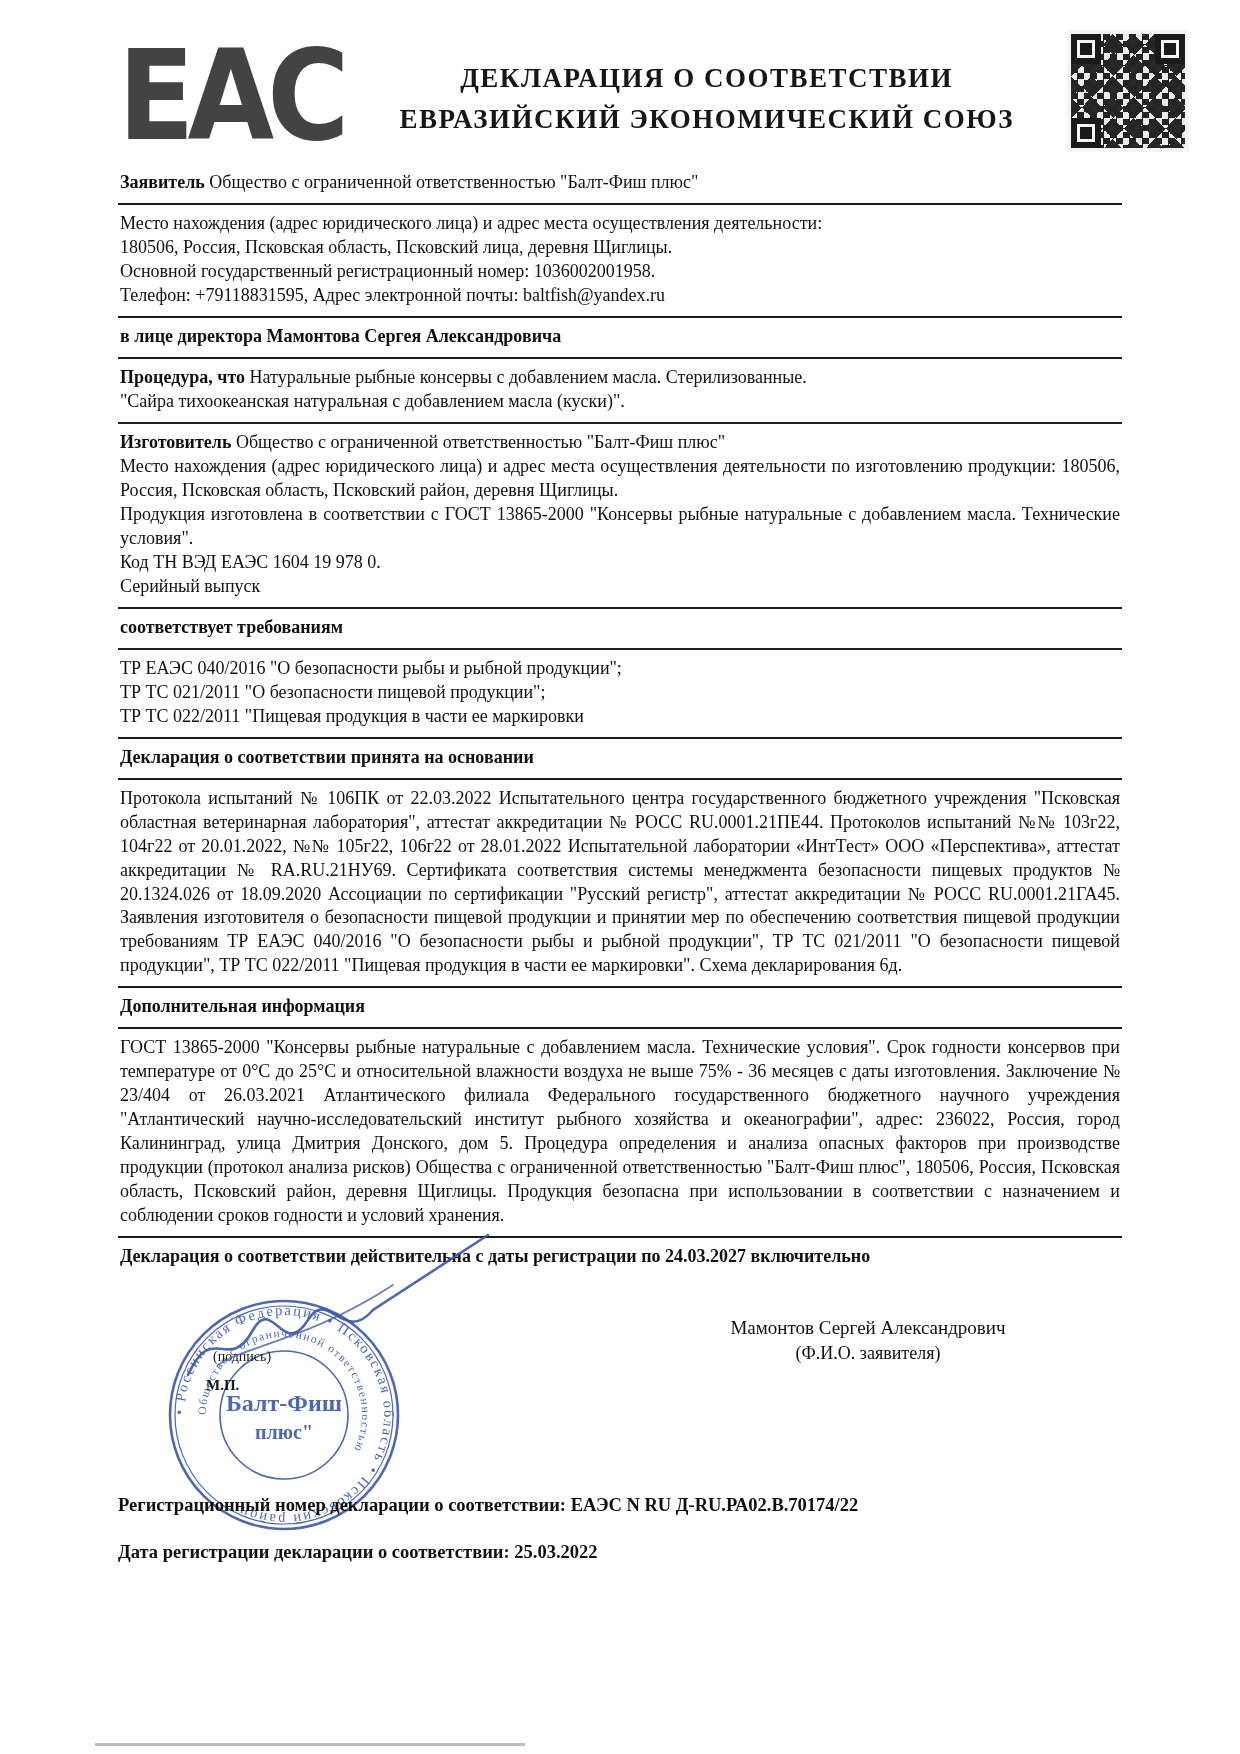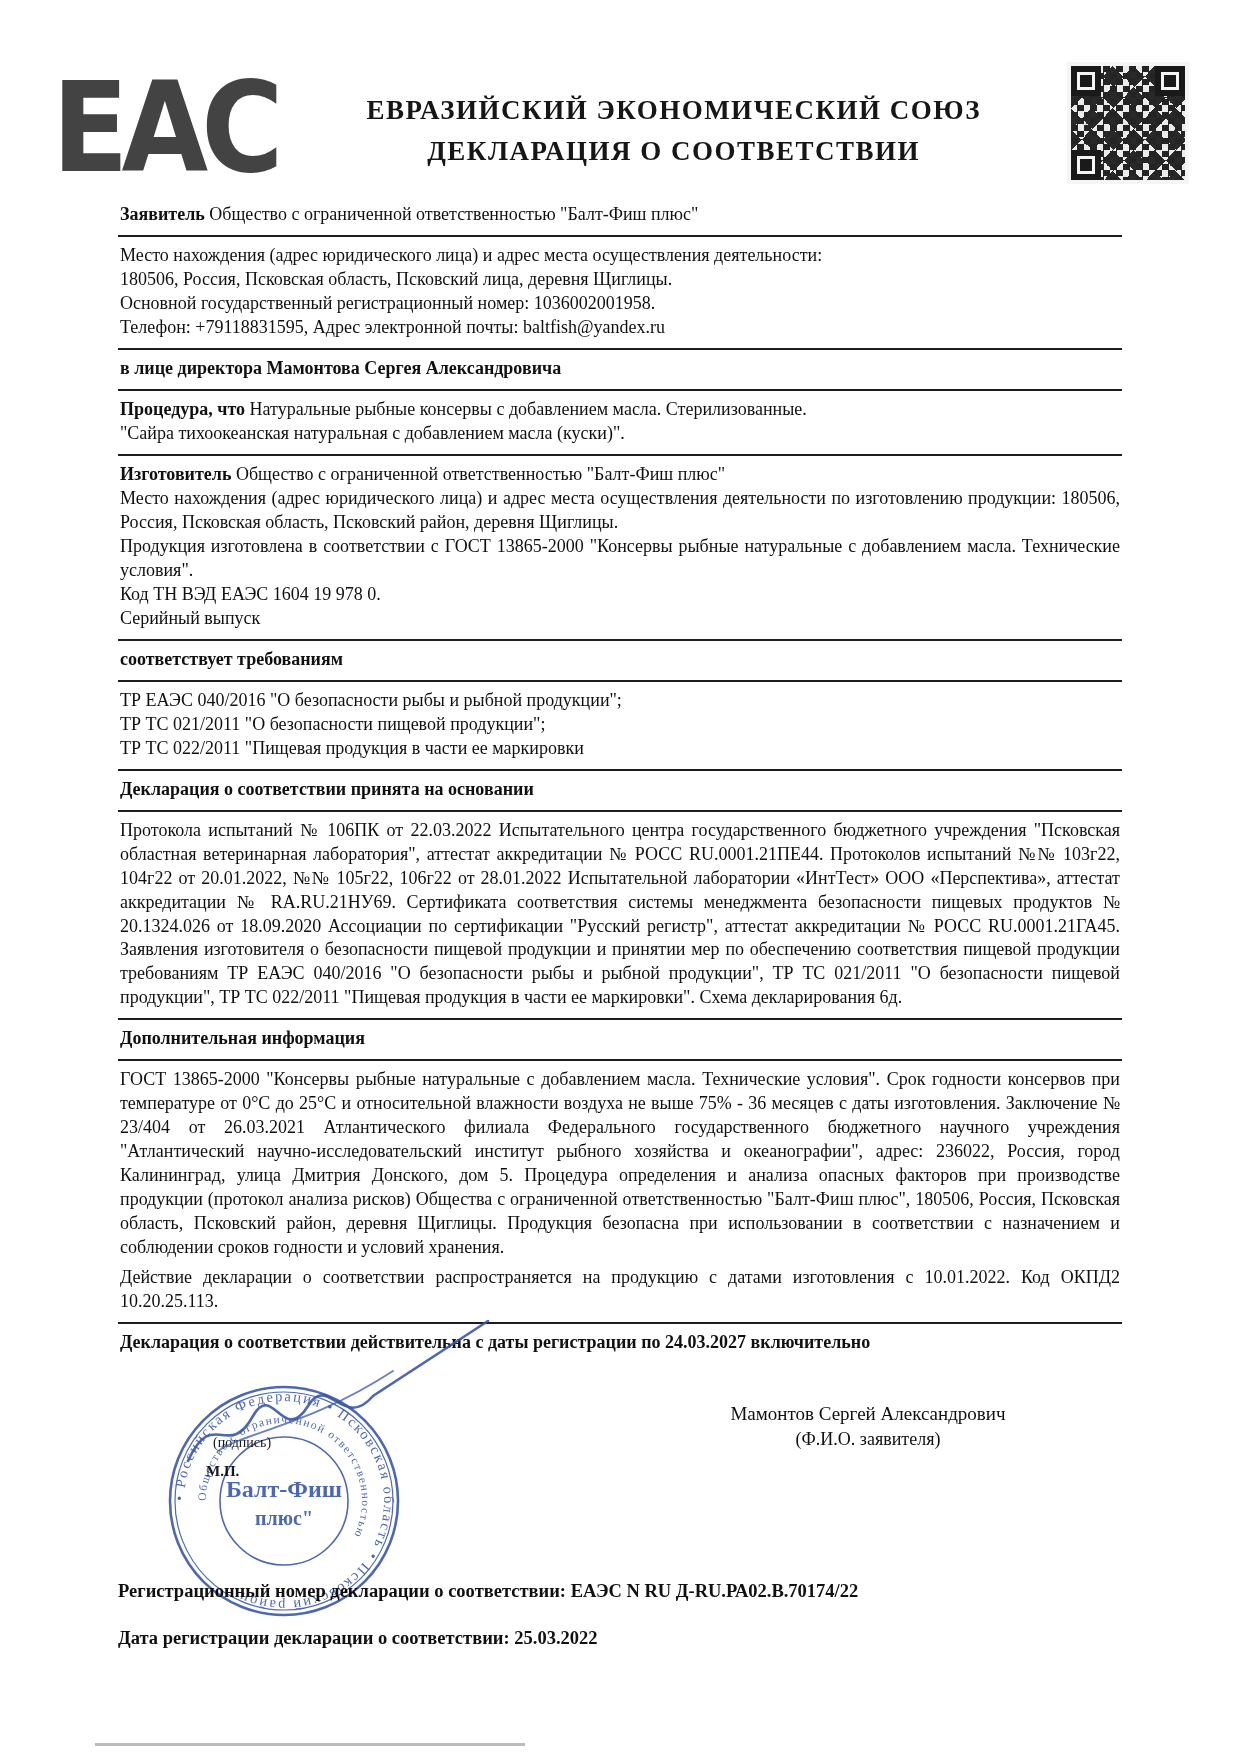--- a/index.html
+++ b/index.html
@@ -1,21 +1,21 @@
 <!DOCTYPE html>
 <html><head>
 <meta charset="utf-8">
 <style>
   * { margin:0; padding:0; box-sizing:border-box; }
   html,body { background:#ffffff; }
   body {
     width:1240px; height:1754px; position:relative; overflow:hidden;
     font-family:"Liberation Serif", serif; color:#101010;
   }
-  .header { display:flex; align-items:flex-start; padding:28px 55px 6px 52px;margin-top:32px; }
+  .header { display:flex; align-items:flex-start; padding:28px 55px 6px 118px; }
   .eac-logo {
     font-family:"DejaVu Sans", sans-serif; font-weight:900; font-size:112px;
     line-height:0.95; color:#434343; letter-spacing:-7px;
     transform:scaleY(1.12); transform-origin:top left; margin-top:8px;
     user-select:none;
   }
   .title-wrap { flex:1; text-align:center; padding-top:30px; }
   .title-line { font-size:27px; font-weight:bold; letter-spacing:1.5px; line-height:1.5; color:#161616; }
   .qr { position:relative; width:114px; height:114px; margin-top:6px; flex:0 0 auto;
     background:
@@ -51,22 +51,22 @@
   .reg-line .val { font-weight:bold; }
 
   .scan-artifact { position:absolute; left:95px; top:1743px; width:430px; height:3px; background:#bcbcc0; }
 </style>
 </head>
 <body>
 
 <div class="header">
   <div class="eac-logo">ЕАС</div>
   <div class="title-wrap">
+    <div class="title-line">ДЕКЛАРАЦИЯ О СООТВЕТСТВИИ</div>
     <div class="title-line">ЕВРАЗИЙСКИЙ ЭКОНОМИЧЕСКИЙ СОЮЗ</div>
-    <div class="title-line">ДЕКЛАРАЦИЯ О СООТВЕТСТВИИ</div>
   </div>
   <div class="qr">
     <div class="finder f-tl"></div>
     <div class="finder f-tr"></div>
     <div class="finder f-bl"></div>
   </div>
 </div>
 
 <div class="content">
 
@@ -115,21 +115,20 @@
   <div class="sec">
     <div class="just">Протокола испытаний № 106ПК от 22.03.2022 Испытательного центра государственного бюджетного учреждения "Псковская областная ветеринарная лаборатория", аттестат аккредитации № РОСС RU.0001.21ПЕ44. Протоколов испытаний №№ 103г22, 104г22 от 20.01.2022, №№ 105г22, 106г22 от 28.01.2022 Испытательной лаборатории «ИнтТест» ООО «Перспектива», аттестат аккредитации № RA.RU.21НУ69. Сертификата соответствия системы менеджмента безопасности пищевых продуктов № 20.1324.026 от 18.09.2020 Ассоциации по сертификации "Русский регистр", аттестат аккредитации № РОСС RU.0001.21ГА45. Заявления изготовителя о безопасности пищевой продукции и принятии мер по обеспечению соответствия пищевой продукции требованиям ТР ЕАЭС 040/2016 "О безопасности рыбы и рыбной продукции", ТР ТС 021/2011 "О безопасности пищевой продукции", ТР ТС 022/2011 "Пищевая продукция в части ее маркировки". Схема декларирования 6д.</div>
   </div>
 
   <div class="sec">
     <div class="line b">Дополнительная информация</div>
   </div>
 
   <div class="sec">
     <div class="just">ГОСТ 13865-2000 "Консервы рыбные натуральные с добавлением масла. Технические условия". Срок годности консервов при температуре от 0°С до 25°С и относительной влажности воздуха не выше 75% - 36 месяцев с даты изготовления. Заключение № 23/404 от 26.03.2021 Атлантического филиала Федерального государственного бюджетного научного учреждения "Атлантический научно-исследовательский институт рыбного хозяйства и океанографии", адрес: 236022, Россия, город Калининград, улица Дмитрия Донского, дом 5. Процедура определения и анализа опасных факторов при производстве продукции (протокол анализа рисков) Общества с ограниченной ответственностью "Балт-Фиш плюс", 180506, Россия, Псковская область, Псковский район, деревня Щиглицы. Продукция безопасна при использовании в соответствии с назначением и соблюдении сроков годности и условий хранения.</div>
-    <div class="just" style="margin-top:6px;">Действие декларации о соответствии распространяется на продукцию с датами изготовления с 10.01.2022. Код ОКПД2 10.20.25.113.</div>
   </div>
 
   <div class="sec" style="border-bottom:none;">
     <div class="line b">Декларация о соответствии  действительна с даты регистрации по 24.03.2027 включительно</div>
   </div>
 
 </div>
 
 <div class="sig-area">
 

